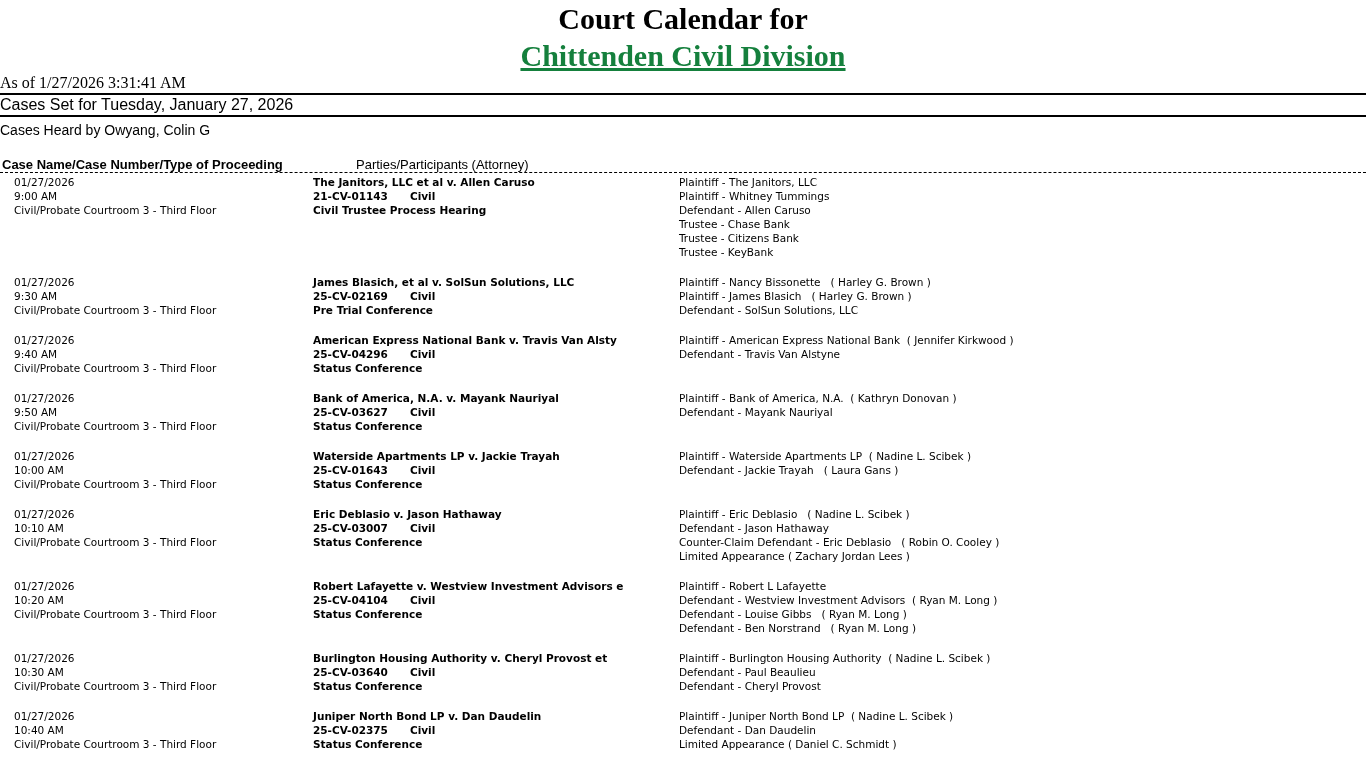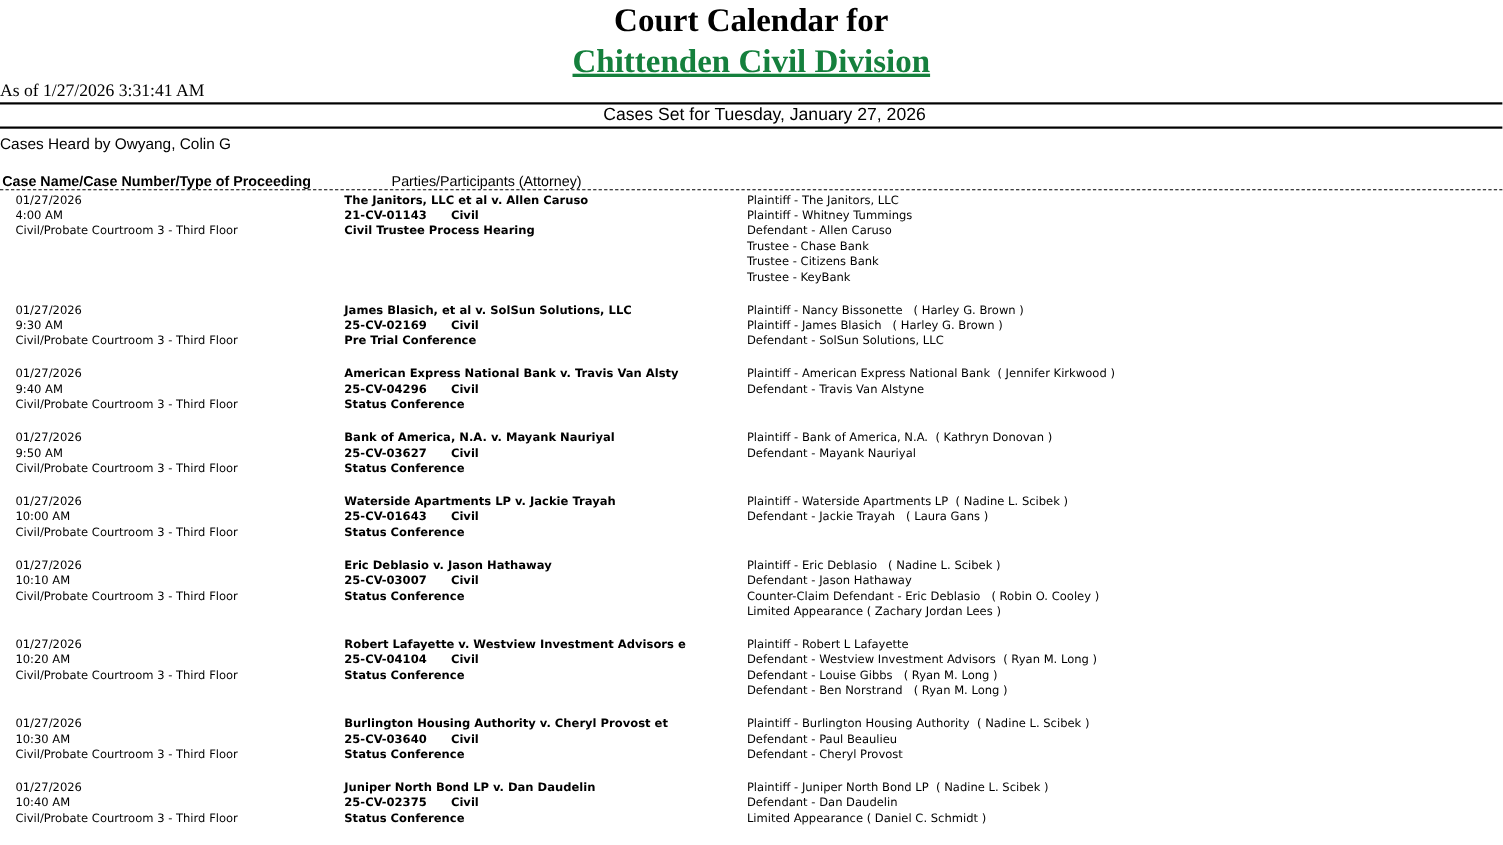--- a/index.html
+++ b/index.html
@@ -7,22 +7,22 @@
       width: 1366px; height: 768px; overflow: hidden;
       font-family: "DejaVu Sans", sans-serif; color: #000;
     }
     .title-block { text-align: center; font-family: "Liberation Serif", serif; font-weight: bold; }
     .title-line1 { font-size: 30px; line-height: 37px; margin-top: 0; }
     .title-line2 { font-size: 30px; line-height: 37px; }
     .title-line2 a { color: #15803d; text-decoration: underline; }
     .asof { font-family: "Liberation Serif", serif; font-size: 16px; line-height: 18px; margin-top: 0; padding-left: 0; }
     .setfor {
       border-top: 2px solid #000; border-bottom: 2px solid #000;
-      text-align: center; font-family: "Liberation Sans", sans-serif;
-      font-size: 16px; line-height: 20px; margin-top: 1px; padding-left: 24px;
+      font-family: "Liberation Sans", sans-serif;
+      font-size: 16px; line-height: 20px; margin-top: 1px;
     }
     .judge { font-family: "Liberation Sans", sans-serif; font-size: 14px; line-height: 18px; margin-top: 4px; }
     .colheads {
       display: flex; margin-top: 18px; border-bottom: 1px dashed #000;
       font-family: "Liberation Sans", sans-serif; font-size: 13px; line-height: 15px;
     }
     .colheads div { padding-left: 2px; }
     .c1 { width: 285px; } .c2 { width: 352px; font-weight: bold; } .c3 { flex: 1; }
     .cases { font-family: "DejaVu Sans", sans-serif; font-size: 10.5px; line-height: 14px; }
     .case { display: flex; margin-top: 2px; }
@@ -46,21 +46,21 @@
 
 <div class="colheads">
   <div class="c2">Case Name/Case Number/Type of Proceeding</div>
   <div class="c3">Parties/Participants (Attorney)</div>
 </div>
 
 <div class="cases" id="cases">
     <div class="case">
       <div class="col c1">
         <div class="line">01/27/2026</div>
-        <div class="line">4:00 AM</div>
+        <div class="line">9:00 AM</div>
         <div class="line">Civil/Probate Courtroom 3 - Third Floor</div>
       </div>
       <div class="col c2">
         <div class="line">The Janitors, LLC et al v. Allen Caruso</div>
         <div class="line"><span>21-CV-01143</span><span class="gap"></span><span>Civil</span></div>
         <div class="line">Civil Trustee Process Hearing</div>
       </div>
       <div class="col c3">
         <div class="line">Plaintiff - The Janitors, LLC</div>
         <div class="line">Plaintiff - Whitney Tummings</div>

